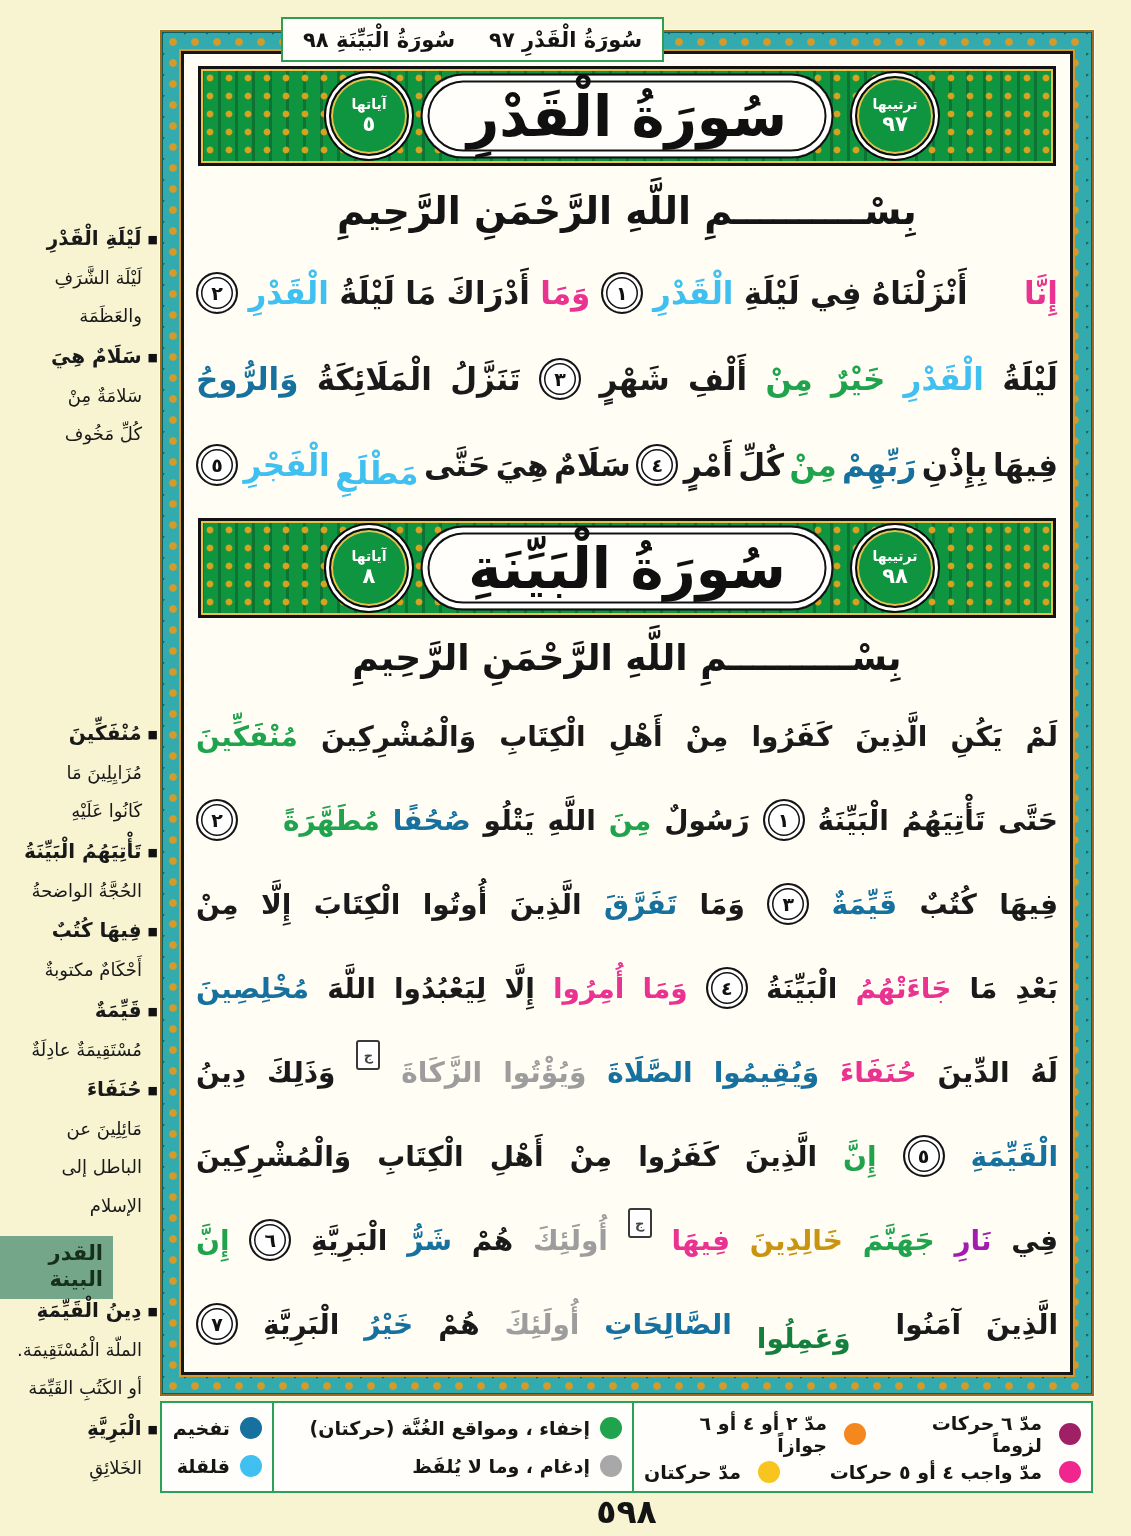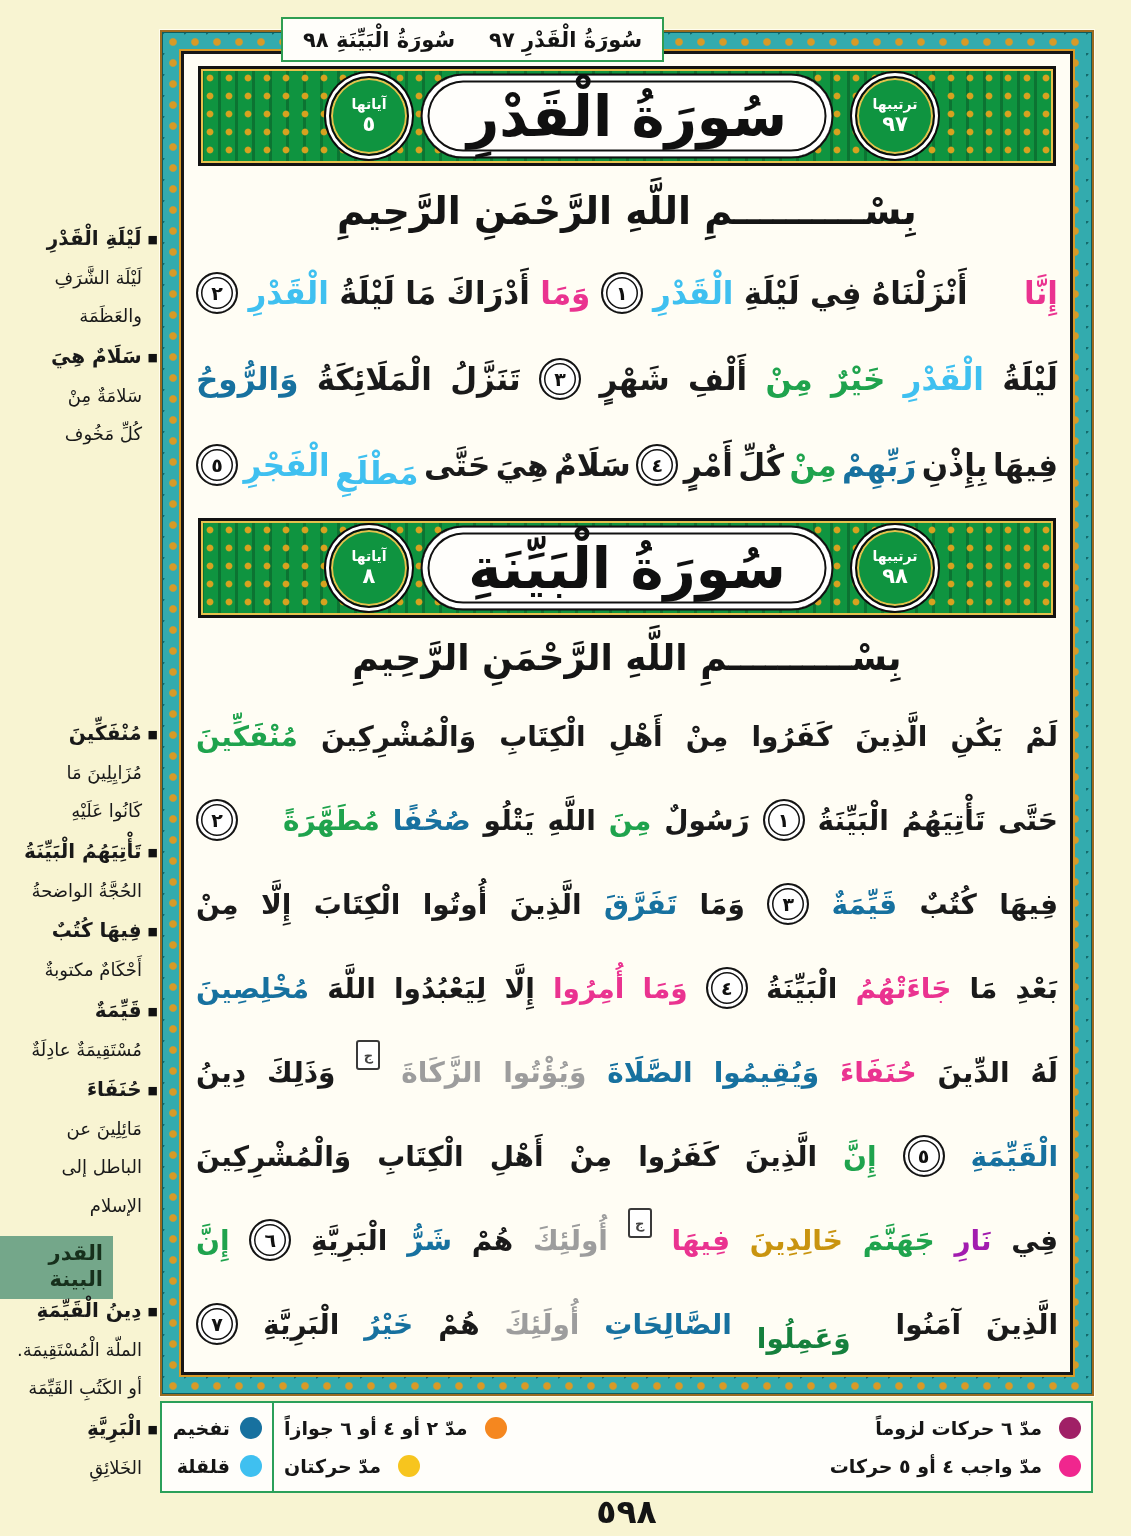--- a/index.html
+++ b/index.html
@@ -379,20 +379,30 @@
     <div class="lg-sec lg-a">
         <div class="lg-row">
           <span class="dot" style="background: rgb(23, 113, 159);"></span>
           <span>تفخيم</span>
         </div>
         <div class="lg-row">
           <span class="dot" style="background: rgb(63, 192, 240);"></span>
           <span>قلقلة</span>
         </div>
       </div>
+    <div class="lg-sec lg-b">
+        <div class="lg-row">
+          <span class="dot" style="background: rgb(31, 163, 77);"></span>
+          <span>إخفاء ، ومواقع الغُنَّة (حركتان)</span>
+        </div>
+        <div class="lg-row">
+          <span class="dot" style="background: rgb(168, 168, 168);"></span>
+          <span>إدغام ، وما لا يُلفَظ</span>
+        </div>
+      </div>
     <div class="lg-sec lg-c">
         <div class="lg-row two">
           <span class="lg-entry">
             <span class="dot" style="background: rgb(160, 32, 102);"></span>
             <span>مدّ ٦ حركات لزوماً</span>
           </span>
           <span class="lg-entry">
             <span class="dot" style="background: rgb(245, 135, 31);"></span>
             <span>مدّ ٢ أو ٤ أو ٦ جوازاً</span>
           </span>

